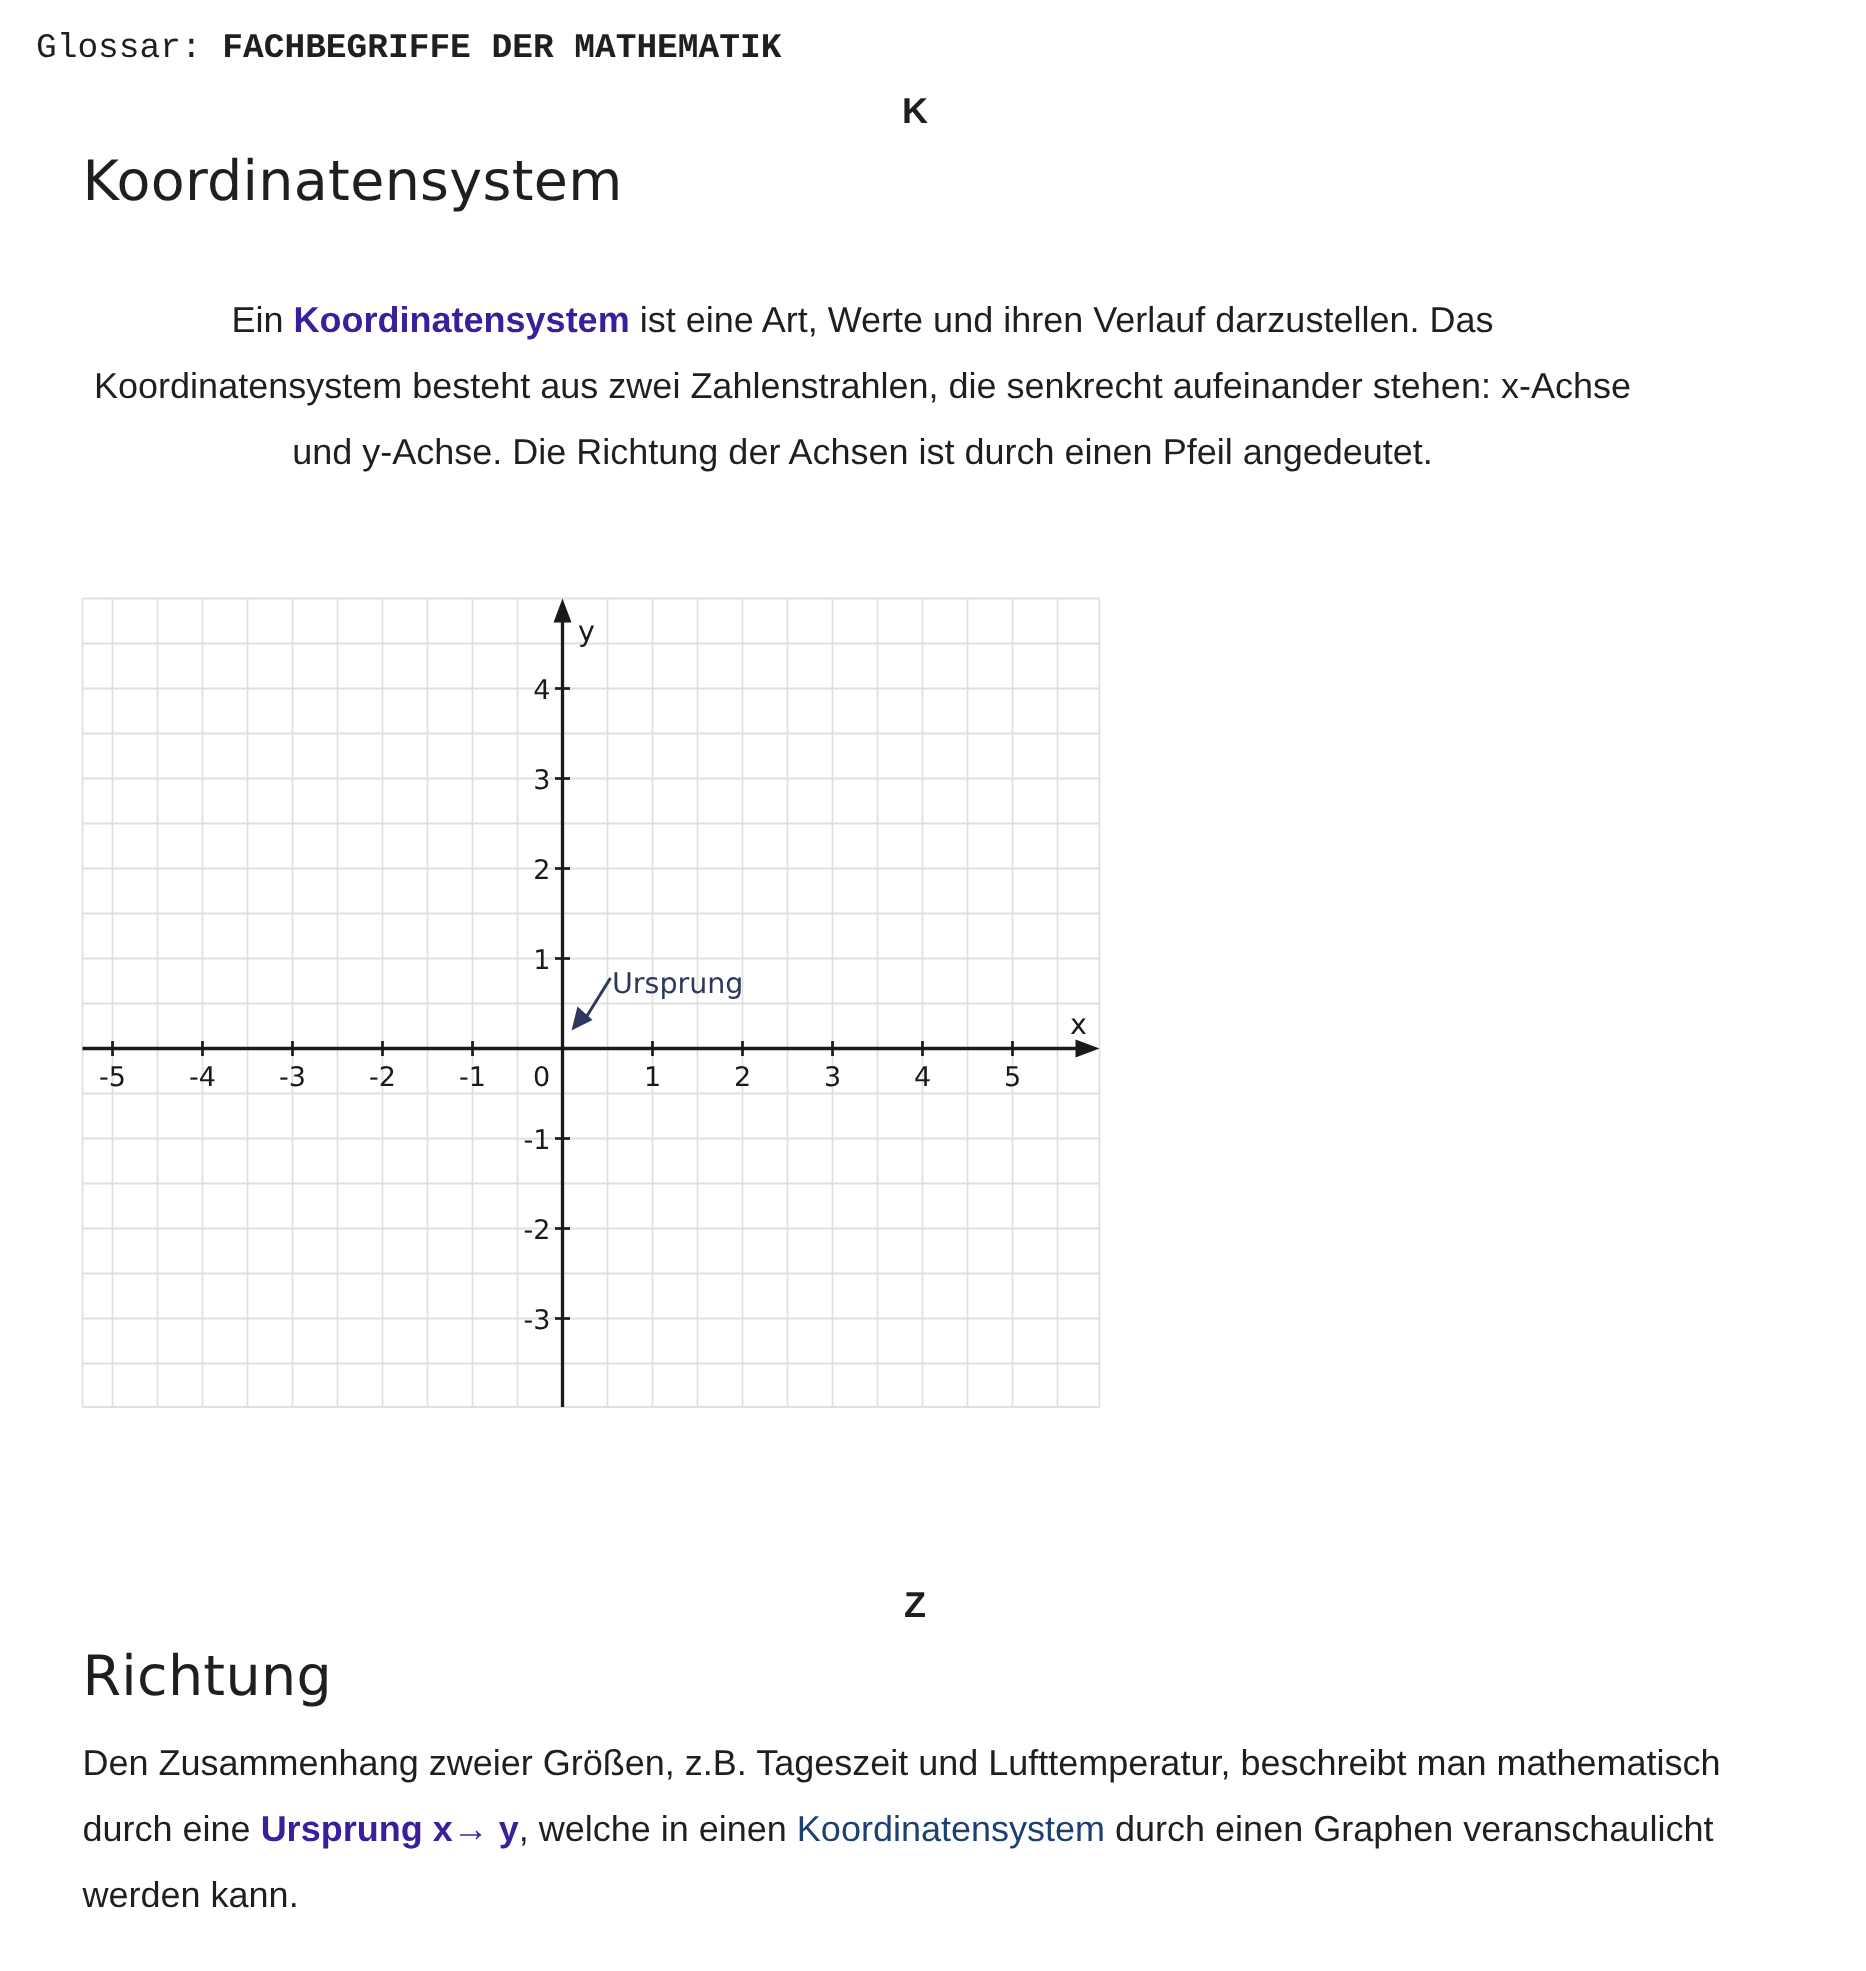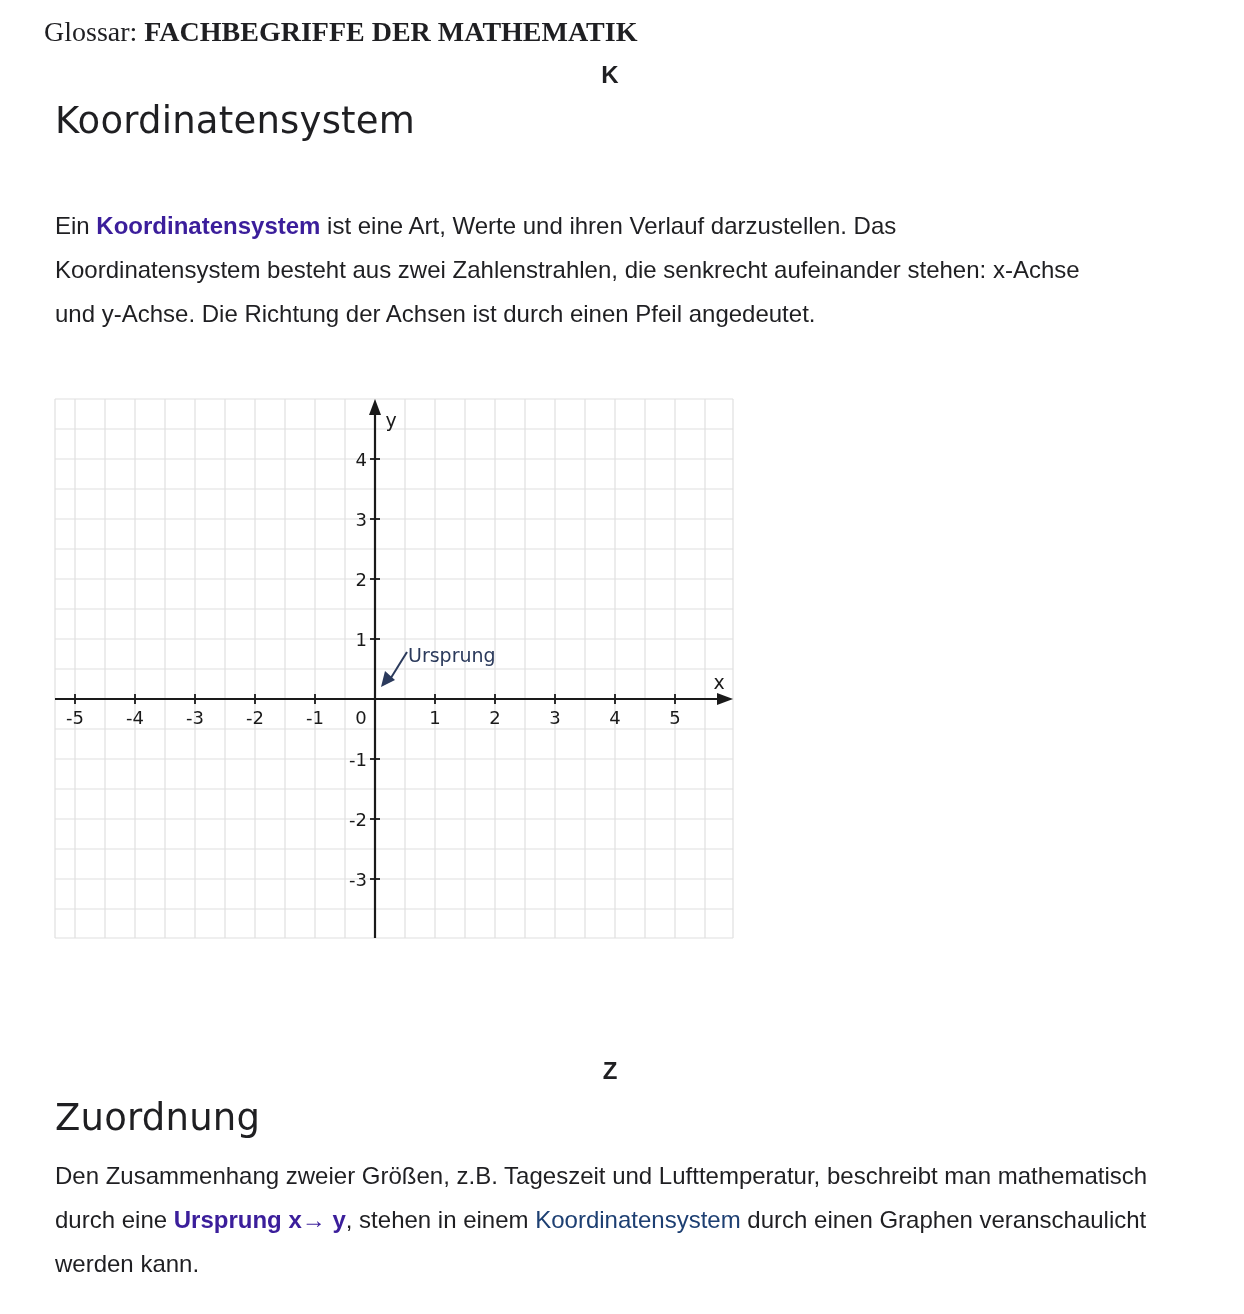--- a/index.html
+++ b/index.html
@@ -6,23 +6,22 @@
     body {
       width: 1244px; height: 1314px; position: relative; overflow: hidden;
       font-family: "DejaVu Sans", "Liberation Sans", sans-serif;
       color: #1f1f22;
     }
     .top-clip {
       position: absolute; left: 200px; top: -10px; width: 100px; height: 12px;
     }
     .glossar-title {
       position: absolute; left: 24px; top: 16px;
-      font-size: 28px; line-height: 32px; color: #1f1f22;
-      font-family: Liberation Serif, serif;
-      margin-left: 20px;
+      font-size: 23px; line-height: 32px; color: #1f1f22;
+      font-family: Liberation Mono, monospace;
     }
     .glossar-title b { font-weight: 700; }
     .letter-heading {
       position: absolute; left: 0; width: 1220px; text-align: center;
       font-size: 24px; font-weight: 700; line-height: 30px;
       font-family: "Liberation Sans", sans-serif;
     }
     .term-title {
       position: absolute; left: 55px; margin: 0;
       font-size: 37px; font-weight: 400; line-height: 44px;
@@ -44,21 +43,21 @@
 <body>
 
 <div class="top-clip"></div>
 
 <div class="glossar-title">
   <span>Glossar: </span><b>FACHBEGRIFFE DER MATHEMATIK</b>
 </div>
 
 <div class="letter-heading" style="top:60px;">K</div>
 <h2 class="term-title" style="top:99px;">Koordinatensystem</h2>
-<p class="paragraph" style="top:204px; width:1040px;">
+<p class="paragraph" style="top:192px; width:1040px;text-align:center;">
   <span>Ein </span><a class="kw">Koordinatensystem</a><span> ist eine Art, Werte und ihren Verlauf darzustellen. Das Koordinatensystem besteht aus zwei Zahlenstrahlen, die senkrecht aufeinander stehen: x-Achse und y-Achse. Die Richtung der Achsen ist durch einen Pfeil angedeutet.</span>
 </p>
 
 <svg class="figure" viewBox="0 0 760 960" width="760" height="960">
   <g id="grid">
       <line x1="75" y1="399" x2="75" y2="938" stroke="#e0e0e0" stroke-width="1.2"></line>
       <line x1="105" y1="399" x2="105" y2="938" stroke="#e0e0e0" stroke-width="1.2"></line>
       <line x1="135" y1="399" x2="135" y2="938" stroke="#e0e0e0" stroke-width="1.2"></line>
       <line x1="165" y1="399" x2="165" y2="938" stroke="#e0e0e0" stroke-width="1.2"></line>
       <line x1="195" y1="399" x2="195" y2="938" stroke="#e0e0e0" stroke-width="1.2"></line>
@@ -149,16 +148,16 @@
       <text x="361" y="724" font-size="18" fill="#1a1a1a" text-anchor="middle">0</text>
     </g>
   <g id="annot">
       <line x1="407" y1="652" x2="389" y2="681" stroke="#2b3a5c" stroke-width="2"></line>
       <polygon points="381,687 385,671 395,680" fill="#2b3a5c"></polygon>
       <text x="408" y="662" font-size="19" fill="#2b3a5c">Ursprung</text>
     </g>
 </svg>
 
 <div class="letter-heading" style="top:1056px;">Z</div>
-<h2 class="term-title" style="top:1096px;">Zuordnung</h2>
+<h2 class="term-title" style="top:1096px;">Richtung</h2>
 <p class="paragraph" style="top:1154px; width:1140px;">
-  <span>Den Zusammenhang zweier Größen, z.B. Tageszeit und Lufttemperatur, beschreibt man mathematisch durch eine </span><a class="kw">Ursprung x→ y</a><span>, stehen in einem </span><a class="link">Koordinatensystem</a><span> durch einen Graphen veranschaulicht werden kann.</span>
+  <span>Den Zusammenhang zweier Größen, z.B. Tageszeit und Lufttemperatur, beschreibt man mathematisch durch eine </span><a class="kw">Ursprung x→ y</a><span>, welche in einen </span><a class="link">Koordinatensystem</a><span> durch einen Graphen veranschaulicht werden kann.</span>
 </p>
 
 </body></html>

